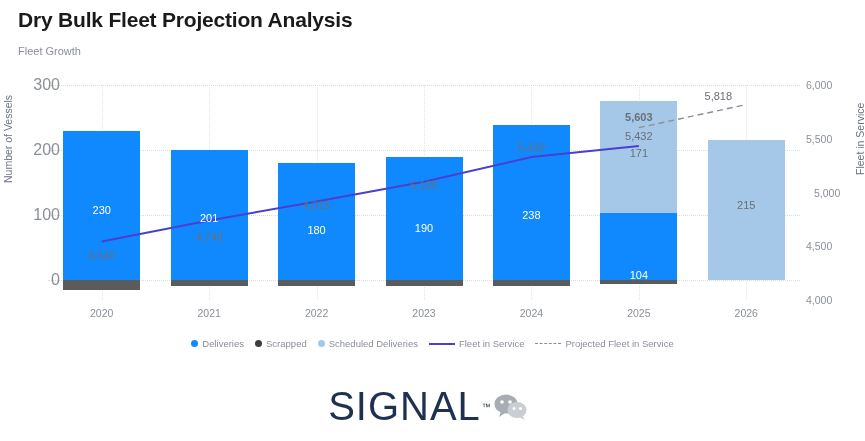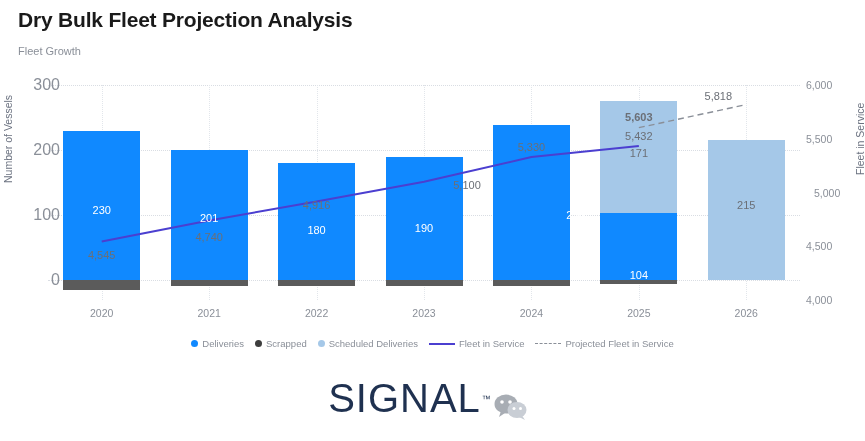--- a/index.html
+++ b/index.html
@@ -110,22 +110,22 @@
     gap:11px;
     font-size:9.5px; color:#8a8f98;
   }
   .legend-item { display:flex; align-items:center; gap:4px; white-space:nowrap; }
   .swatch-dot { width:7px; height:7px; border-radius:50%; display:inline-block; }
   .swatch-line { width:26px; height:0; border-top:2px solid #4b3fd0; display:inline-block; }
   .swatch-dash { width:26px; height:0; border-top:1.5px dashed #8a8f98; display:inline-block; }
 
   
   #footer {
-    position:absolute; left:0; top:352px; width:865px; height:69px;
-    display:flex; align-items:flex-end; justify-content:center;
+    position:absolute; left:0; top:372px; width:865px; height:69px;
+    display:flex; align-items:center; justify-content:center;
     gap:0px;
   }
   #signal-logo {
     display:flex; align-items:center;
     font-size:40px; letter-spacing:1px;
     color:#1f3150; font-weight:500;
     font-family:"Liberation Sans","DejaVu Sans",sans-serif;
   }
   #signal-tm { font-size:9px; vertical-align:super; margin-left:1px; color:#1f3150;}
   #wechat-icon { margin-left:2px; margin-right:9px; display:flex; align-items:center; }
@@ -178,28 +178,28 @@
       <div class="bar bar-scrapped" style="left: 552.357px; width: 77px; top: 195.455px; height: 3.90909px;"></div>
       <div class="bar bar-scheduled" style="left: 659.786px; width: 77px; top: 55.3788px; height: 140.076px;"></div>
       <svg width="752" height="215" style="position: absolute; left: 0px; top: 0px; pointer-events: none;">
         <polyline points="53.714285714285715,156.4125 161.14285714285714,135.45 268.57142857142856,116.53 376,96.74999999999999 483.42857142857144,72.025 590.8571428571428,61.06" fill="none" stroke="#4b3fd0" stroke-width="2"></polyline>
         <polyline points="590.8571428571428,42.67750000000001 698.2857142857142,19.564999999999998" fill="none" stroke="#8a8f98" stroke-width="1.4" stroke-dasharray="6,4"></polyline>
       </svg>
       <div class="bar-label lbl-white" style="left: 53.7143px; top: 125px;">230</div>
       <div class="bar-label lbl-white" style="left: 161.143px; top: 133px;">201</div>
       <div class="bar-label lbl-white" style="left: 268.571px; top: 145px;">180</div>
       <div class="bar-label lbl-white" style="left: 376px; top: 143px;">190</div>
-      <div class="bar-label lbl-white" style="left: 483.429px; top: 130px; margin-left: 44px;">238</div>
+      <div class="bar-label lbl-white" style="left: 483.429px; top: 130px;">238</div>
       <div class="bar-label lbl-white" style="left: 590.857px; top: 190px;">104</div>
       <div class="bar-label lbl-gray" style="left: 590.857px; top: 68px;">171</div>
       <div class="bar-label lbl-gray" style="left: 698.286px; top: 120px;">215</div>
       <div class="bar-label lbl-gray" style="left: 53.7143px; top: 170px;">4,545</div>
       <div class="bar-label lbl-gray" style="left: 161.143px; top: 152px;">4,740</div>
       <div class="bar-label lbl-gray" style="left: 268.571px; top: 120px;">4,916</div>
-      <div class="bar-label lbl-gray" style="left: 376px; top: 100px; margin-left: 43px;">5,100</div>
+      <div class="bar-label lbl-gray" style="left: 376px; top: 100px;">5,100</div>
       <div class="bar-label lbl-gray" style="left: 483.429px; top: 62px;">5,330</div>
       <div class="bar-label lbl-gray" style="left: 590.857px; top: 51px;">5,432</div>
       <div class="bar-label lbl-gray" style="left: 590.857px; top: 32px; font-weight: bold;">5,603</div>
       <div class="bar-label lbl-gray" style="left: 670.286px; top: 11px;">5,818</div>
     </div>
 <div class="ytick-left" style="top: 10px;">300</div>
     <div class="ytick-left" style="top: 75.1515px;">200</div>
     <div class="ytick-left" style="top: 140.303px;">100</div>
     <div class="ytick-left" style="top: 205.455px;">0</div>
     <div class="ytick-right" style="top: 10px;">6,000</div>

